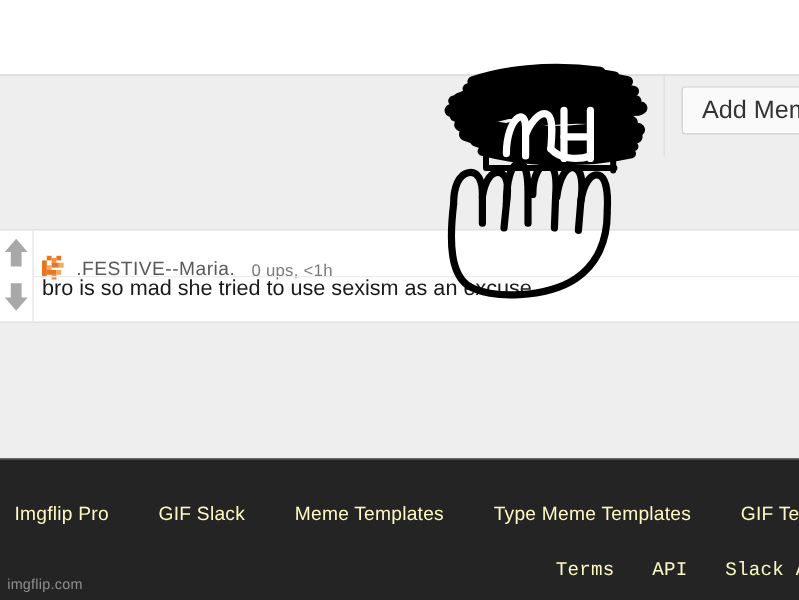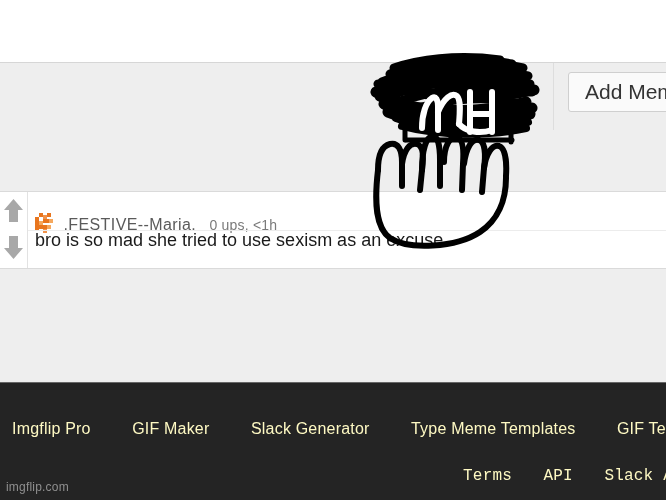--- a/index.html
+++ b/index.html
@@ -305,22 +305,22 @@
         <span class="comment-stats">0 ups, &lt;1h</span>
       </div>
       <div class="comment-meta-sep"></div>
       <div class="comment-text">bro is so mad she tried to use sexism as an excuse</div>
     </div>
   </div>
 
   <div class="footer">
     <div class="footer-row-primary">
       <span class="footer-link">Imgflip Pro</span>
-      <span class="footer-link">GIF Maker</span>
-      <span class="footer-link">Slack Generator</span>
+      <span class="footer-link">GIF Slack</span>
+      <span class="footer-link">Meme Templates</span>
       <span class="footer-link">Type Meme Templates</span>
       <span class="footer-link">GIF Te</span>
     </div>
     <div class="footer-row-secondary">
       <span class="footer-link">Terms</span>
       <span class="footer-link">API</span>
       <span class="footer-link">Slack A</span>
     </div>
     <div class="imgflip-watermark">imgflip.com</div>
   </div>

